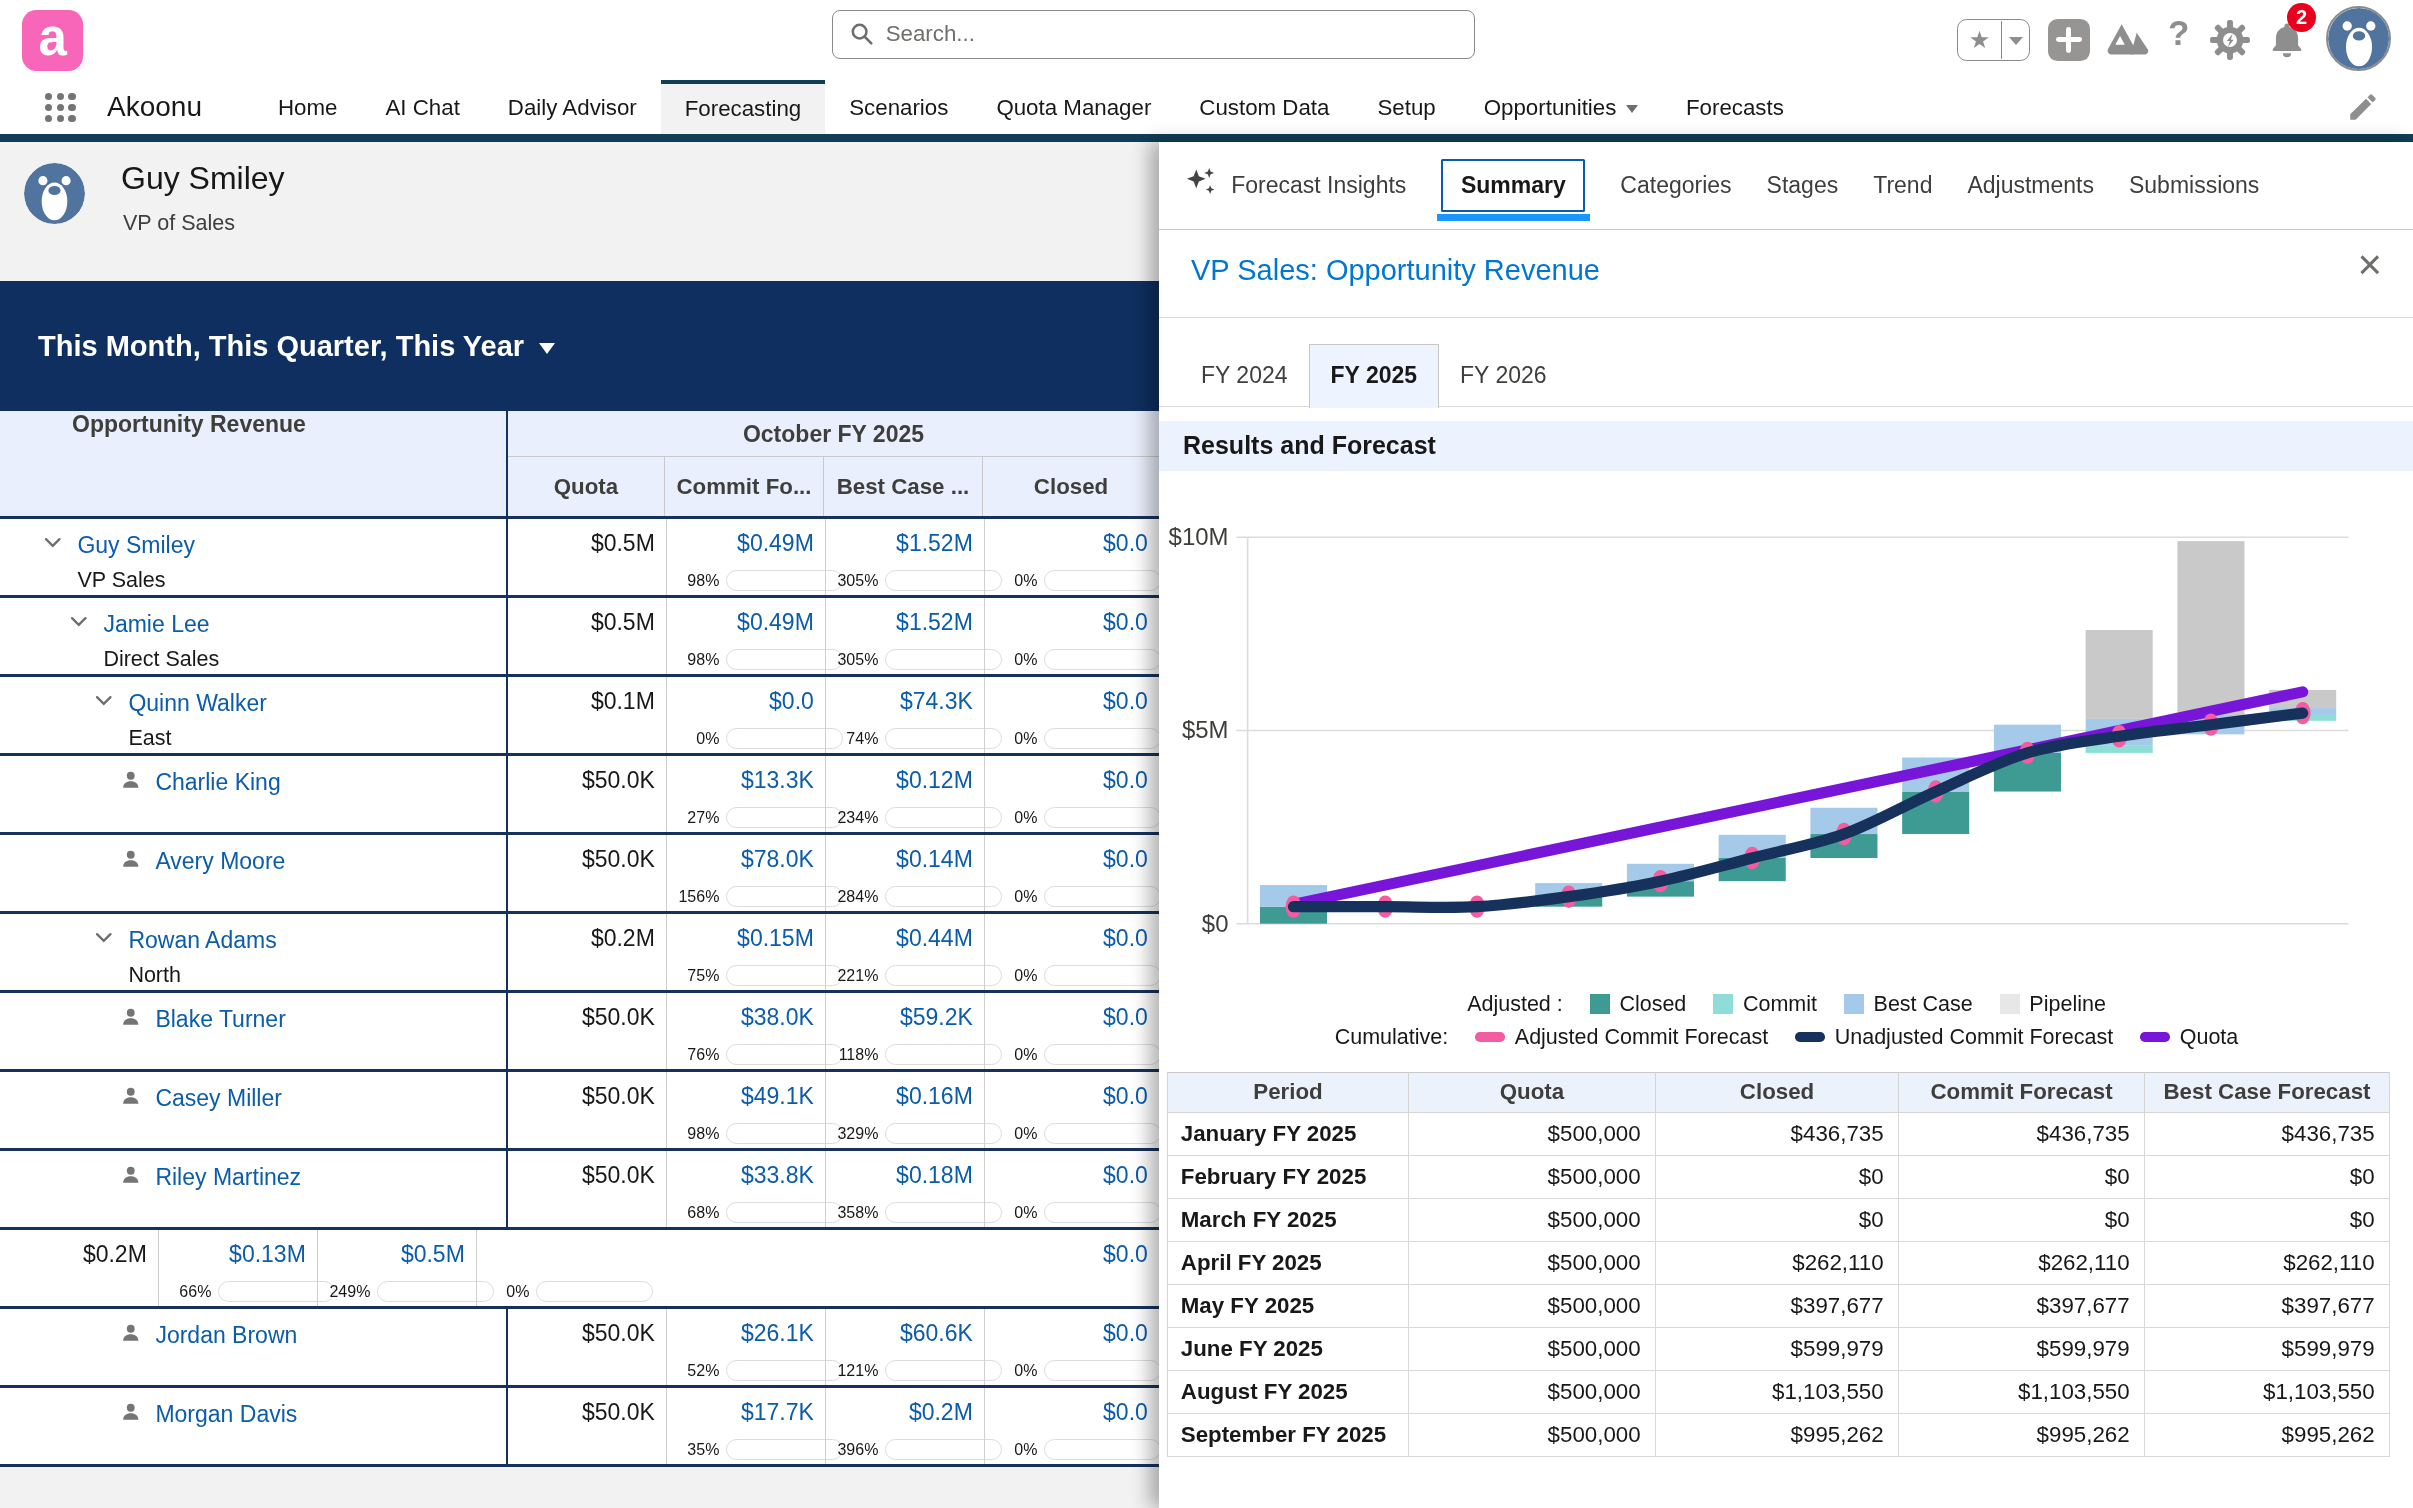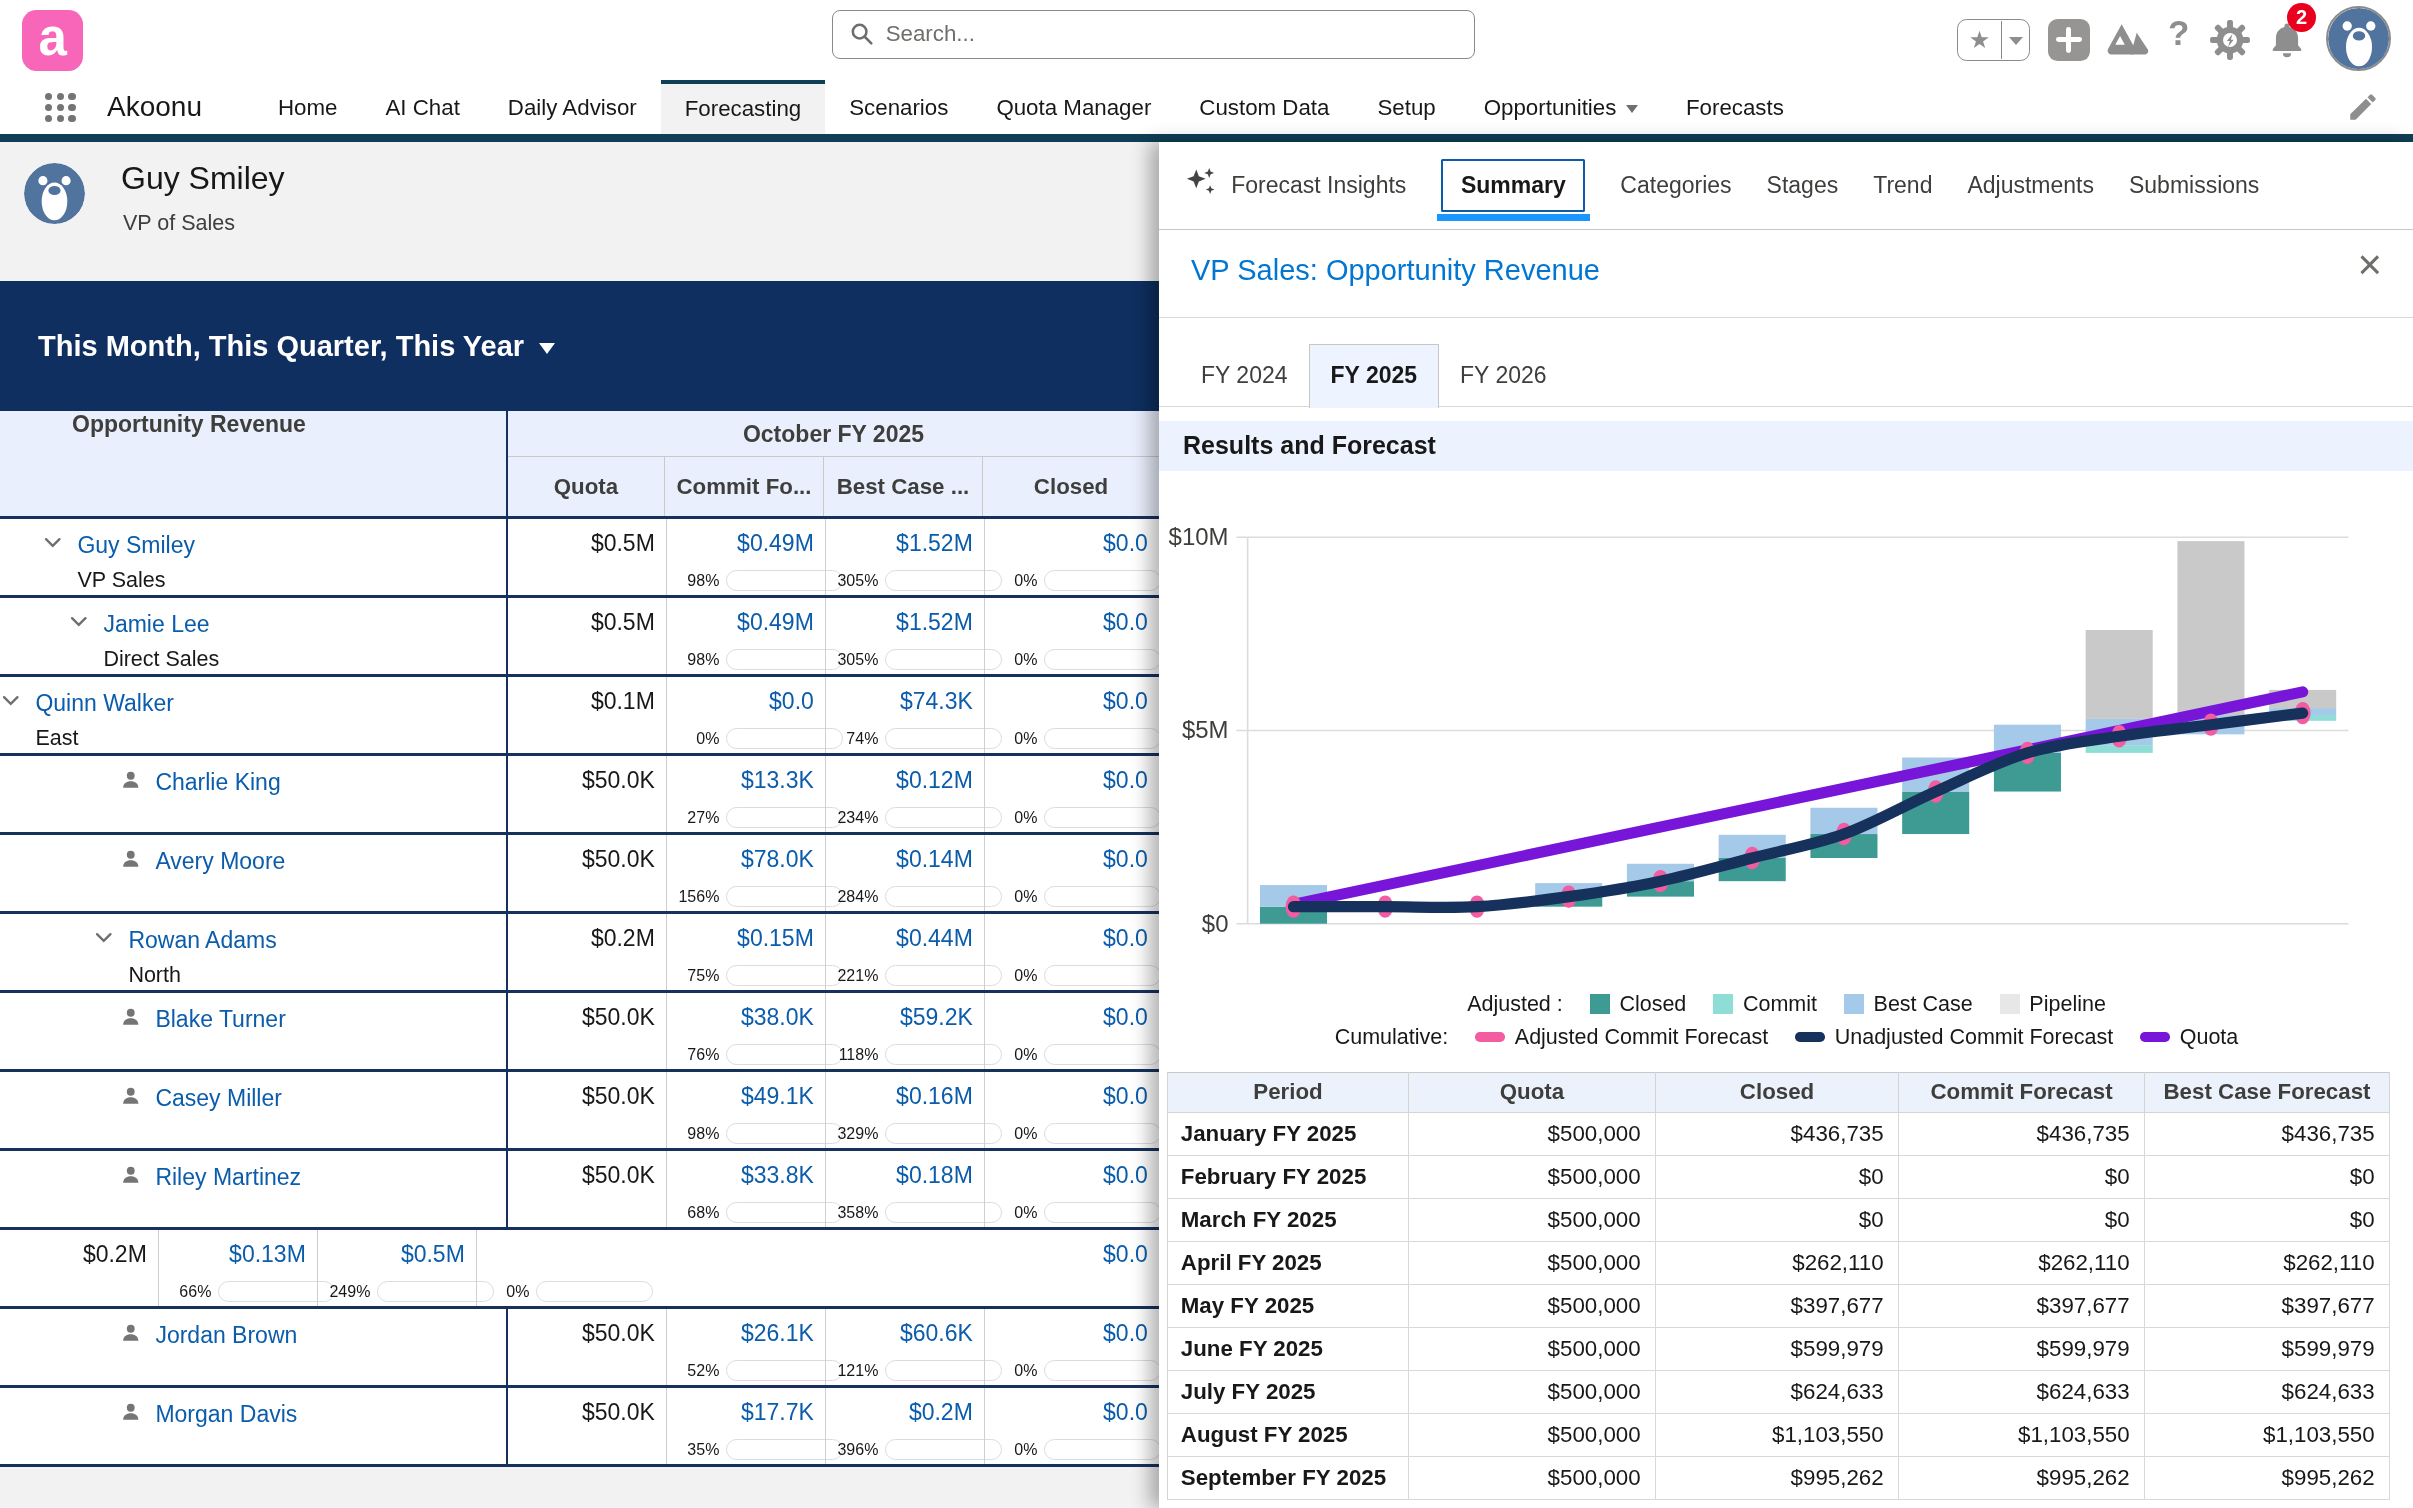--- a/index.html
+++ b/index.html
@@ -326,21 +326,21 @@
             </div>
             <div class="c-closed">
               <div class="vline link">$0.0</div>
               <div class="pctrow">
                 <span class="pl">0%</span>
                 <span class="bar"></span>
               </div>
             </div>
           </div>
           <div class="lt-row">
-            <div class="c-name" style="">
+            <div class="c-name" style="padding-left: 93px;">
               <span class="ic"><svg width="21.5" height="21.5" viewBox="0 0 24 24">
                   <path d="M4.5 8l7.5 7.5L19.5 8" stroke="#706e6b" stroke-width="2.6" fill="none" stroke-linecap="round"></path>
                 </svg></span>
               <div class="ncol">
                 <div class="mname">Quinn Walker</div>
                 <div class="mrole">East</div>
               </div>
             </div>
             <div class="c-quota">
               <div class="vline">$0.1M</div>
@@ -858,27 +858,20 @@
               <td class="num">$397,677</td>
             </tr>
             <tr>
               <td class="per">June FY 2025</td>
               <td class="num">$500,000</td>
               <td class="num">$599,979</td>
               <td class="num">$599,979</td>
               <td class="num">$599,979</td>
             </tr>
             <tr>
-              <td class="per">July FY 2025</td>
-              <td class="num">$500,000</td>
-              <td class="num">$624,633</td>
-              <td class="num">$624,633</td>
-              <td class="num">$624,633</td>
-            </tr>
-            <tr>
               <td class="per">August FY 2025</td>
               <td class="num">$500,000</td>
               <td class="num">$1,103,550</td>
               <td class="num">$1,103,550</td>
               <td class="num">$1,103,550</td>
             </tr>
             <tr>
               <td class="per">September FY 2025</td>
               <td class="num">$500,000</td>
               <td class="num">$995,262</td>

